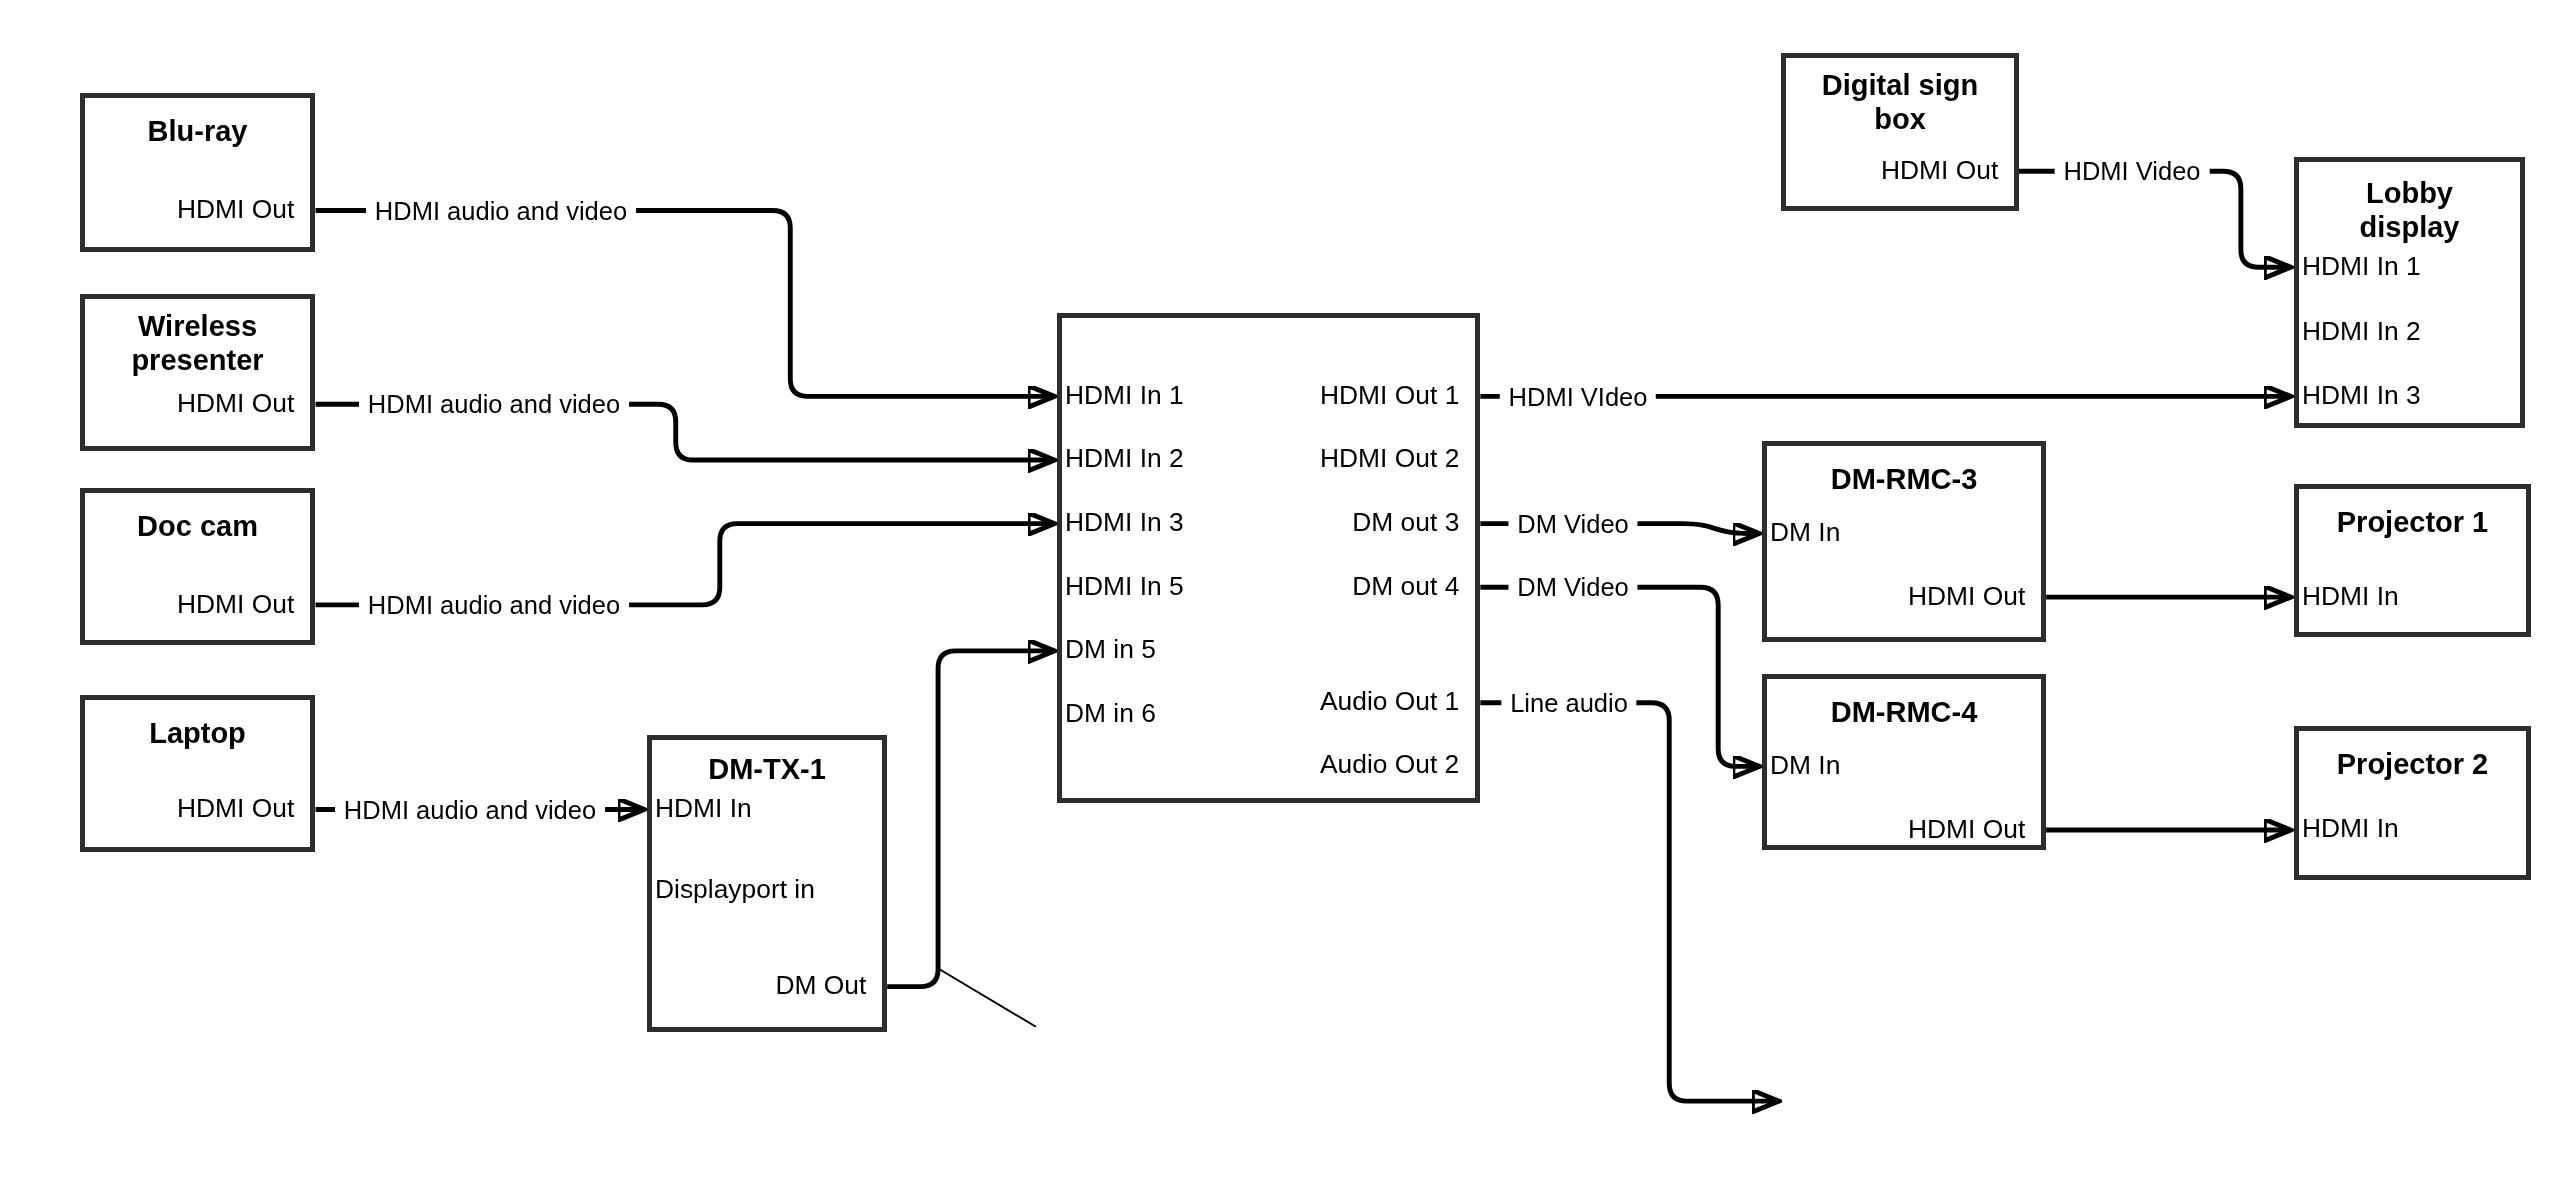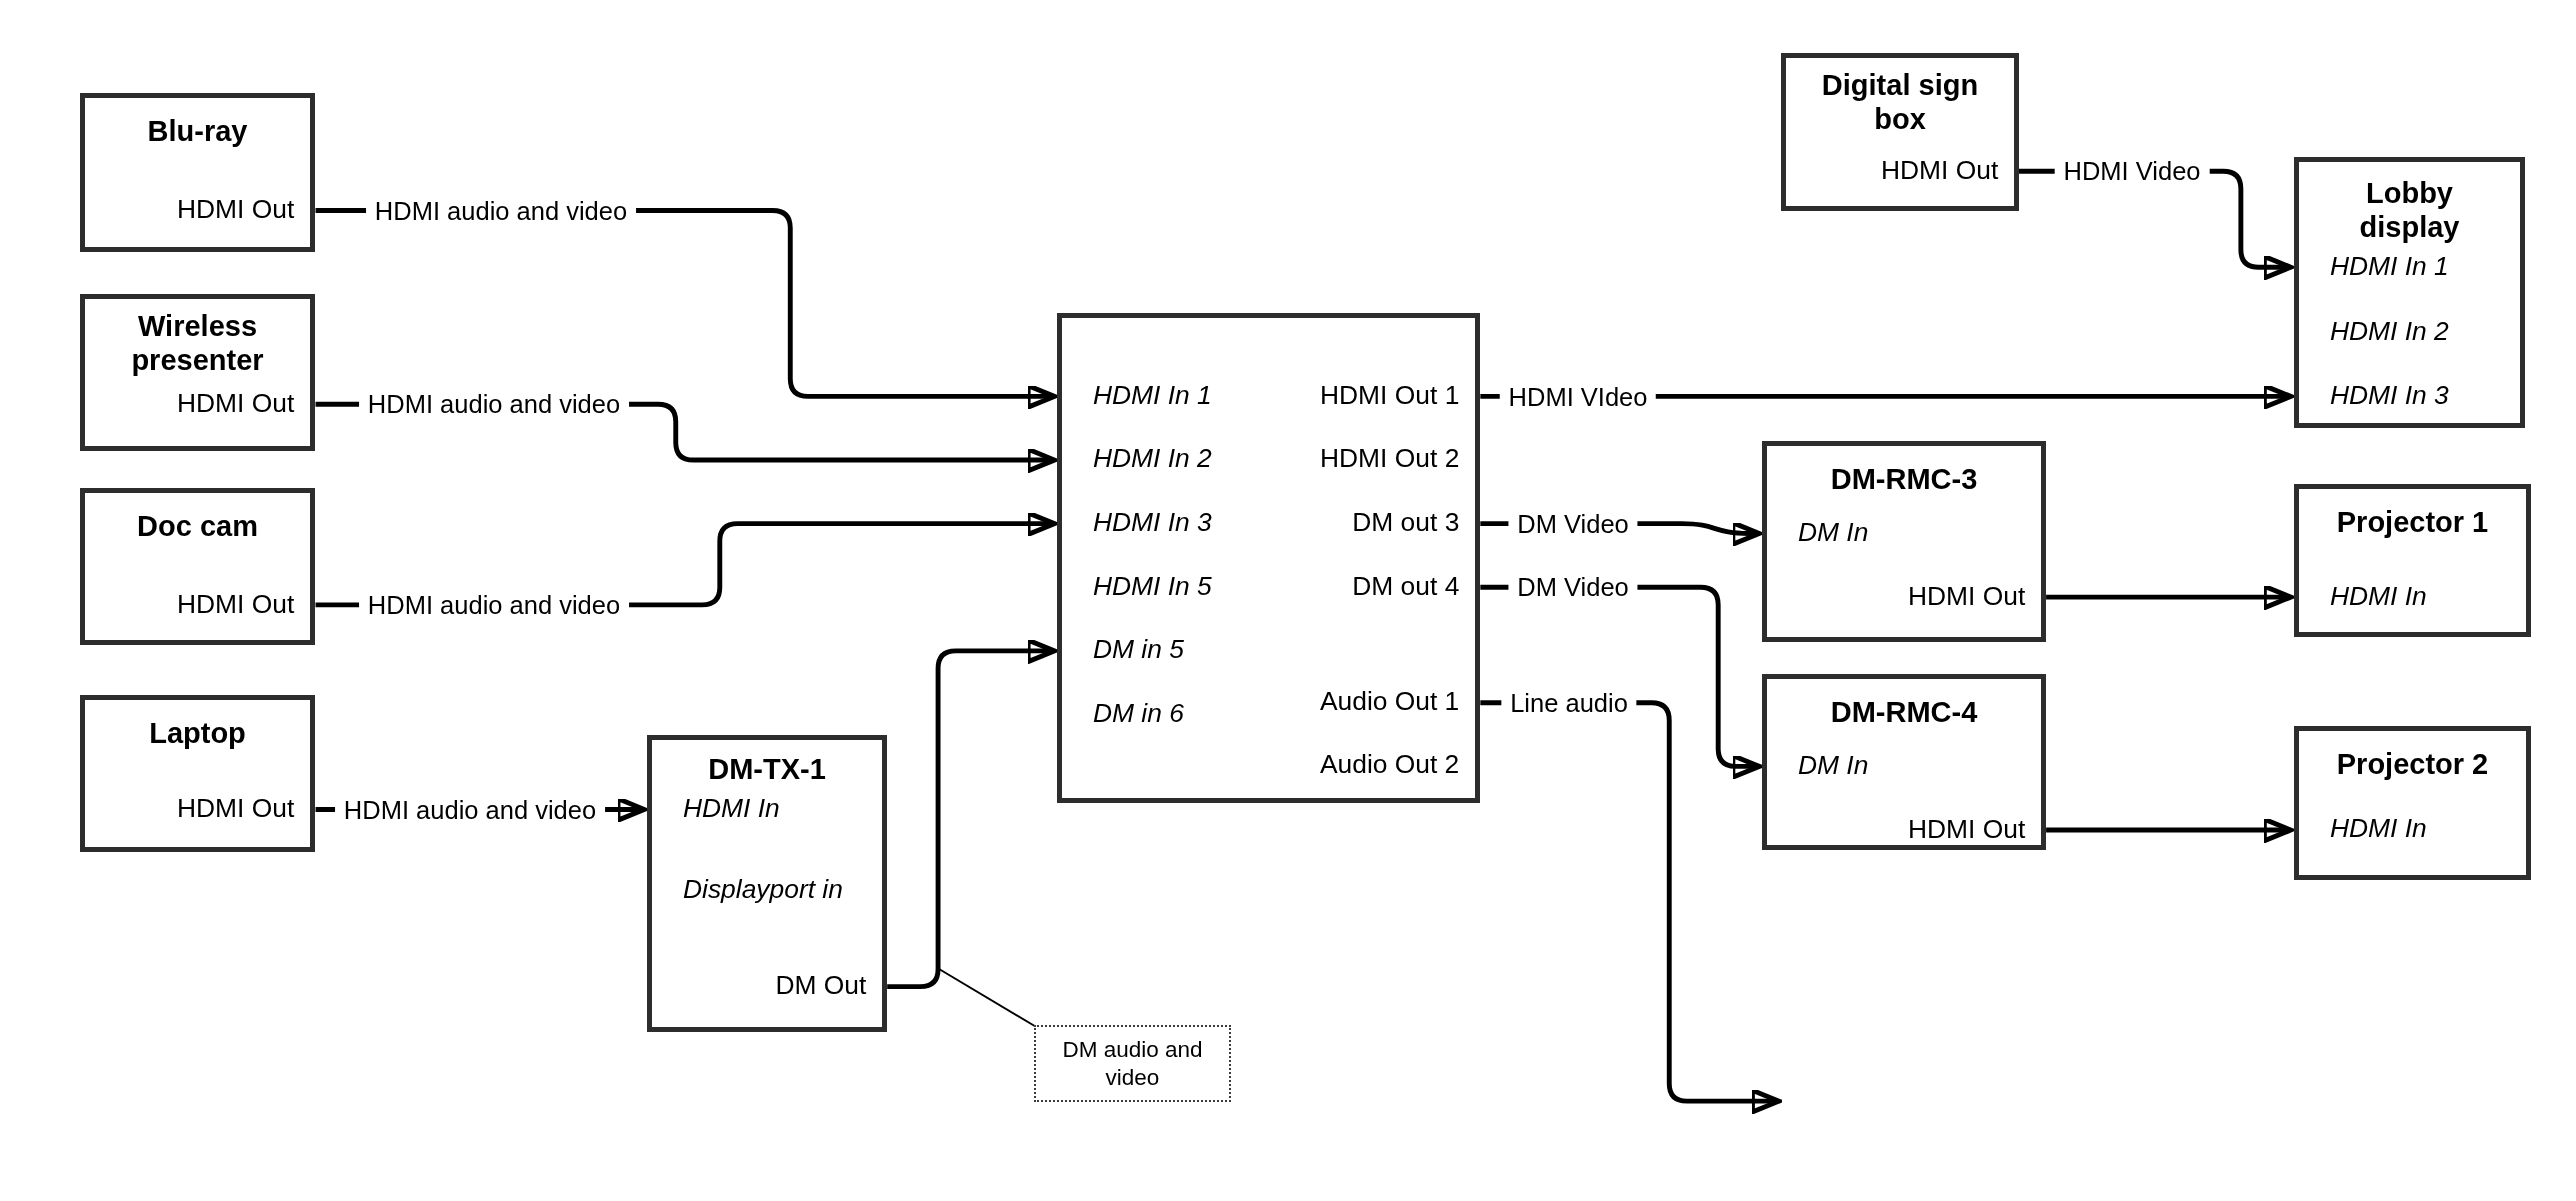--- a/index.html
+++ b/index.html
@@ -26,21 +26,21 @@
     font-weight:bold;
     font-size:29px;line-height:34px;
     white-space:nowrap;
   }
   .port{
     position:absolute;
     height:29px;line-height:29px;
     font-size:26.4px;
     white-space:nowrap;
   }
-  .port.pl{left:31px;text-align:center;font-style:italic;}
+  .port.pl{left:3px;text-align:center;}
   .port.pr{right:15.7px;text-align:right;}
   .wire-label{
     position:absolute;
     transform:translate(-50%,-50%);
     background:#ffffff;
     padding:0 8.8px;
     font-size:25.5px;line-height:31px;
     white-space:nowrap;
   }
   .note{
@@ -162,19 +162,15 @@
     <div class="port pl" style="top:72px">DM In</div>
     <div class="port pr" style="top:136px">HDMI Out</div>
   </div>
 
   <div class="node" style="left:2294px;top:726px;width:237px;height:154px">
     <div class="title" style="top:15.7px">Projector 2</div>
     <div class="port pl" style="top:83px">HDMI In</div>
   </div>
 
 
-  <div class="note" style="left:1034px;top:1025px;width:197px;height:77px">
-    <div>DM audio and</div>
-    <div>video</div>
-  </div>
 
 </div>
 
 
 </body></html>

